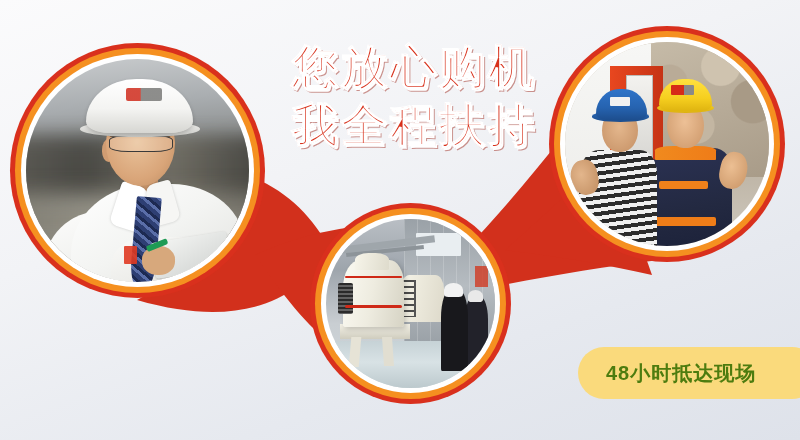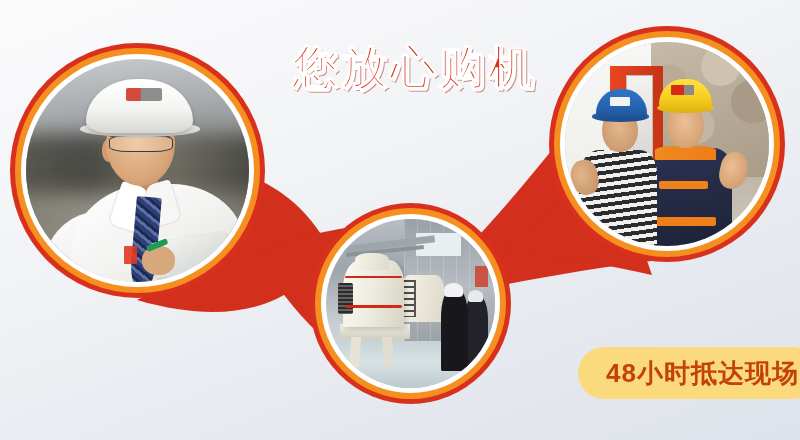--- a/index.html
+++ b/index.html
@@ -189,21 +189,21 @@
     background:#ffd166;border-radius:2px;z-index:1;
   }
 
   
   #label-right{
     position:absolute;left:578px;top:347px;width:240px;height:52px;z-index:6;
     background:#fada7c;border-radius:26px;
     display:flex;align-items:center;
   }
   #label-right .txt{
-    font-size:26px;font-weight:bold;color:#c2410c;letter-spacing:1px;
+    font-size:20px;font-weight:bold;color:#4d7c0f;letter-spacing:1px;
     white-space:nowrap;padding-left:28px;
   }
 </style>
 </head>
 <body>
 
 <div id="banner">
 
   <svg id="ribbon" viewBox="0 0 800 440">
     <path d="M 137,170
@@ -306,20 +306,21 @@
           <div class="b1hatb"></div>
           <div class="b1hat"></div>
           <div class="b1hatlogo"></div>
         </div>
       </div>
     </div>
   </div>
 
   <div id="headline">
     <div class="hl-line">您放心购机</div>
+    <div class="hl-line">我全程扶持</div>
   </div>
 
 
   <div id="label-right">
     <div class="txt">48小时抵达现场</div>
   </div>
 
 </div>
 
 </body></html>

